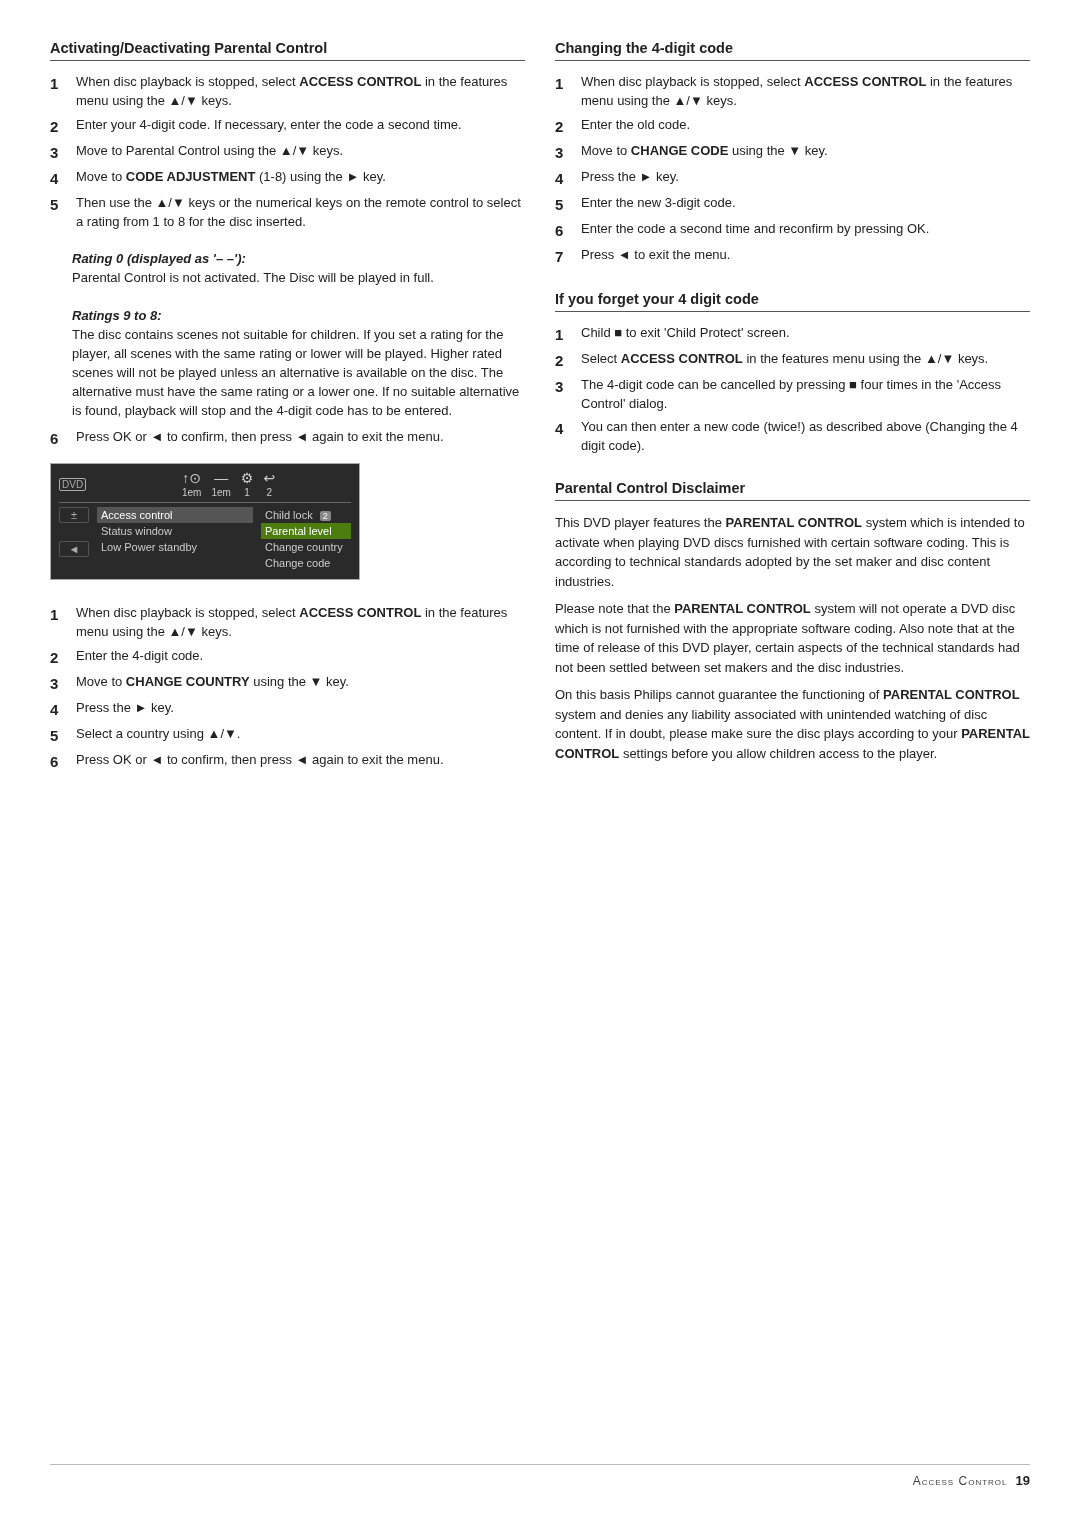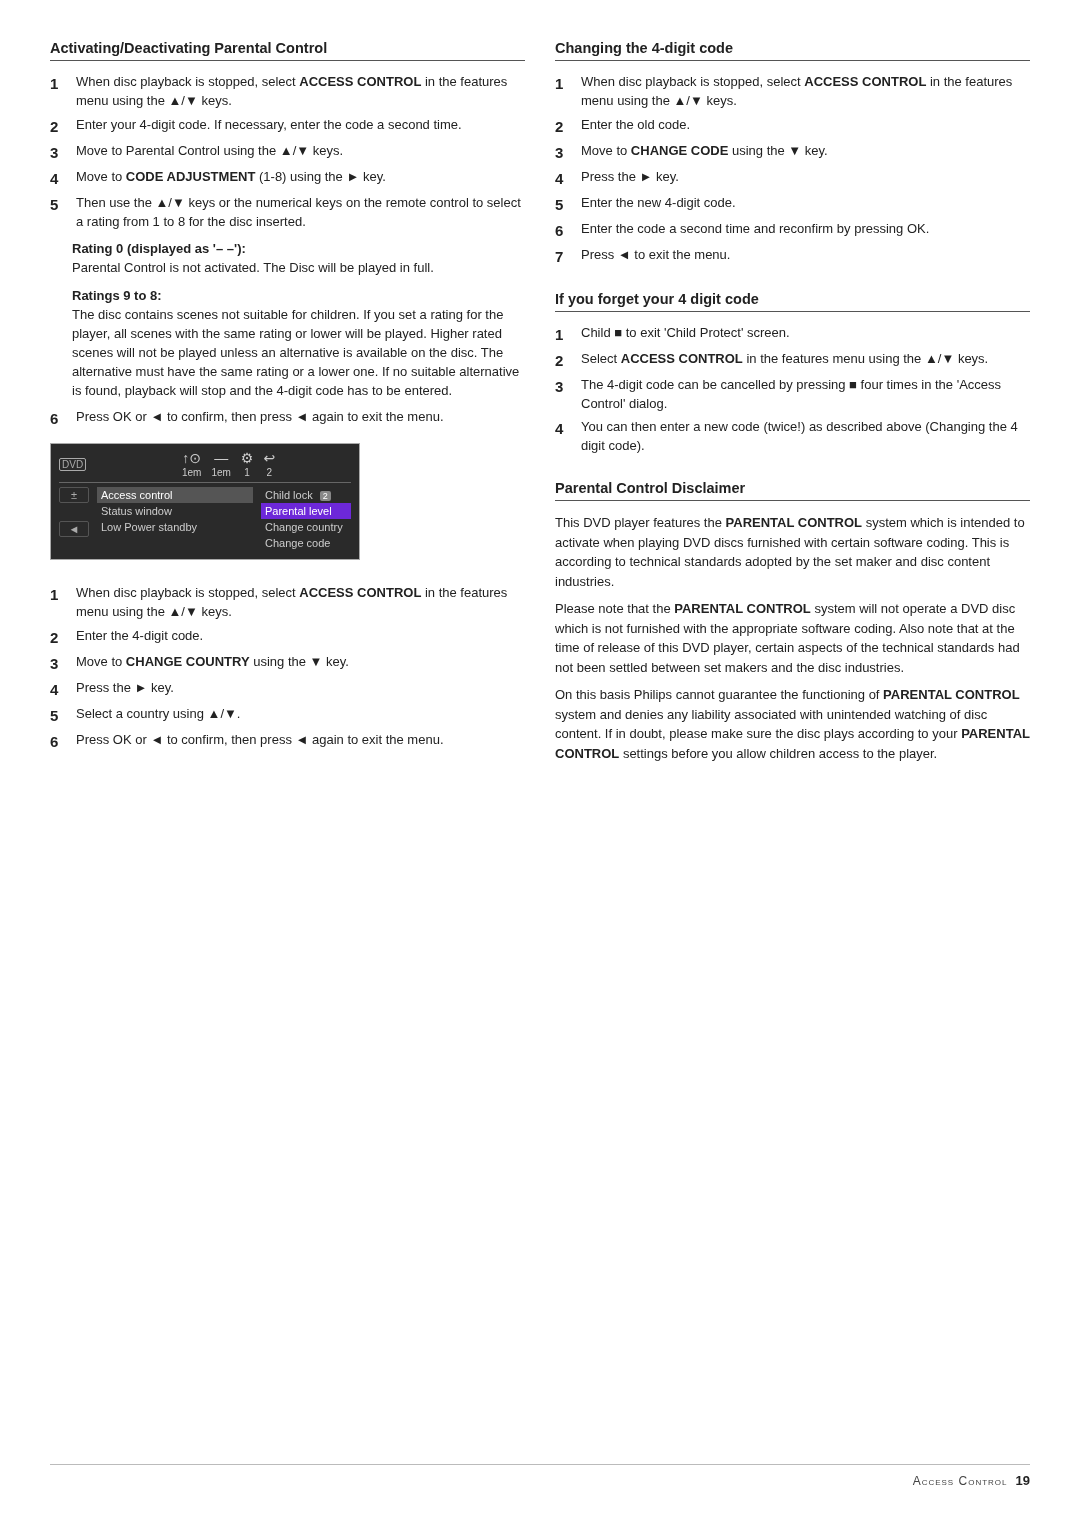--- a/index.html
+++ b/index.html
@@ -59,22 +59,23 @@
     }
     .li-content {
       flex: 1;
       font-size: 13px;
       line-height: 1.45;
     }
     b, strong {
       font-weight: bold;
     }
     .italic-heading {
+      font-style: italic;
       font-weight: bold;
-      margin-top: 10px;
+      margin-top: 20px;
       margin-bottom: 3px;
       font-size: 13px;
     }
     .italic-content {
       font-size: 13px;
       line-height: 1.45;
       margin-bottom: 8px;
     }
     
     .dvd-menu {
@@ -152,21 +153,21 @@
     }
     .menu-right {
       min-width: 90px;
     }
     .menu-right-item {
       padding: 2px 4px;
       color: #ccc;
       font-size: 11px;
     }
     .menu-right-item.highlighted {
-      background: #6d28d9;
+      background: #4d7c0f;
       color: #fff;
     }
     .menu-badge {
       background: #888;
       color: #fff;
       font-size: 9px;
       padding: 0 3px;
       border-radius: 2px;
       margin-left: 4px;
     }
@@ -331,21 +332,21 @@
           <li>
             <span class="num">3</span>
             <span class="li-content">Move to <strong>CHANGE CODE</strong> using the ▼ key.</span>
           </li>
           <li>
             <span class="num">4</span>
             <span class="li-content">Press the ► key.</span>
           </li>
           <li>
             <span class="num">5</span>
-            <span class="li-content">Enter the new 4-digit code.</span>
+            <span class="li-content">Enter the new 3-digit code.</span>
           </li>
           <li>
             <span class="num">6</span>
             <span class="li-content">Enter the code a second time and reconfirm by pressing OK.</span>
           </li>
           <li>
             <span class="num">7</span>
             <span class="li-content">Press ◄ to exit the menu.</span>
           </li>
         </ol>

